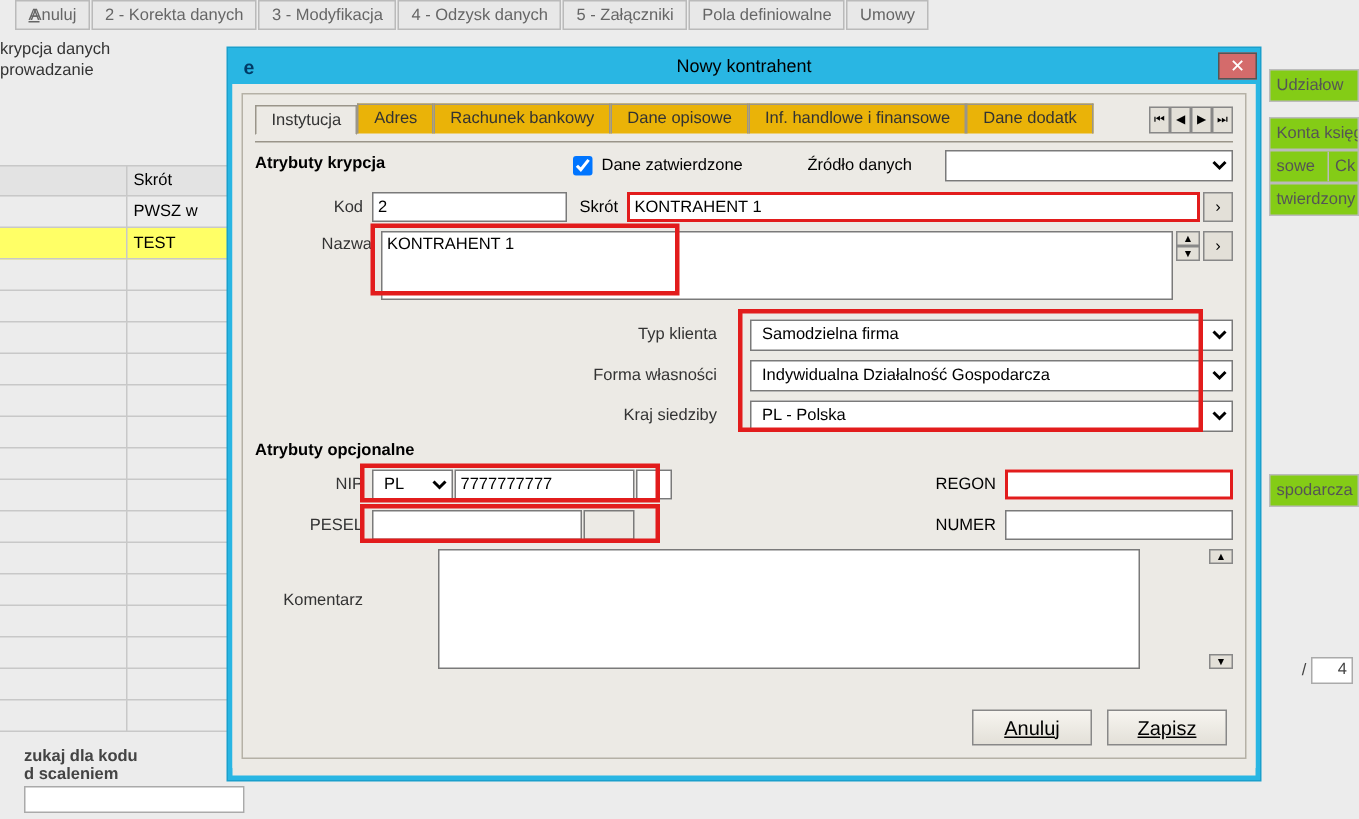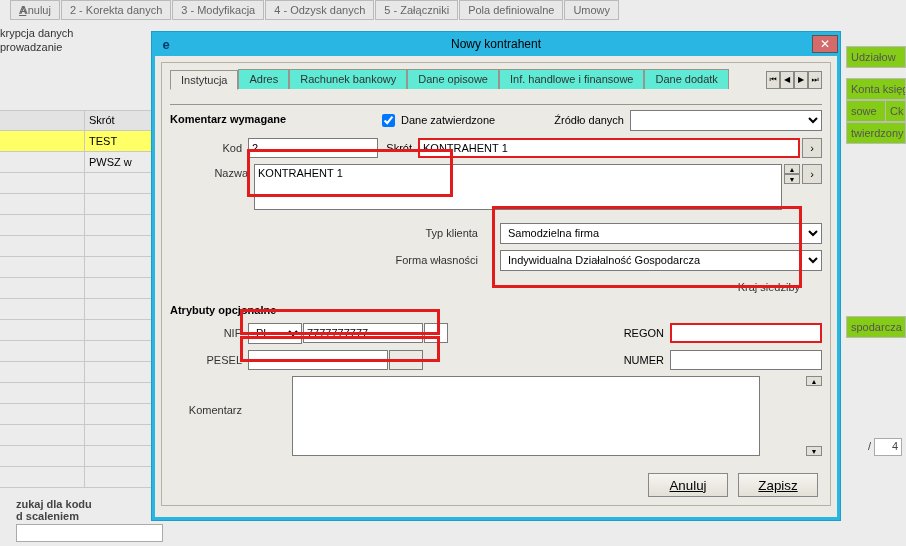--- a/index.html
+++ b/index.html
@@ -162,28 +162,28 @@
     border: 1px solid #b5b1a6;
     padding: 6px 8px 10px 8px;
     background: #eceae5;
     height: 444px;
     position: relative;
   }
   
   .tabs {
     display: flex;
     align-items: flex-end;
-    margin-bottom: 16px;
+    margin-bottom: 6px;
     position: relative;
   }
   .tab {
     border: 1px solid #9a958a;
     border-bottom: none;
     padding: 3px 10px;
-    background: #5eead4;
+    background: #eab308;
     margin-right: 0;
     color: #333;
     font-size: 11px;
     position: relative;
     height: 20px;
     line-height: 13px;
   }
   .tab.active {
     background: #eceae5;
     z-index: 2;
@@ -319,27 +319,27 @@
     </div>
     <div>twierdzony</div>
     <div style="height:172px;border:none;background:none;"></div>
     <div>spodarcza</div>
   </div>
   <div class="bg-grid">
     <div class="bg-grid-header">
       <div class="bg-col1"></div>
       <div class="bg-col2">Skrót</div>
     </div>
+    <div class="bg-grid-row">
+      <div class="bg-col1"></div>
+      <div class="bg-col2">PWSZ w</div>
+    </div>
     <div class="bg-grid-row highlight">
       <div class="bg-col1"></div>
       <div class="bg-col2">TEST</div>
-    </div>
-    <div class="bg-grid-row">
-      <div class="bg-col1"></div>
-      <div class="bg-col2">PWSZ w</div>
     </div>
     <div class="bg-grid-row">
         <div class="bg-col1"></div>
         <div class="bg-col2"></div>
       </div>
     <div class="bg-grid-row">
         <div class="bg-col1"></div>
         <div class="bg-col2"></div>
       </div>
     <div class="bg-grid-row">
@@ -425,26 +425,26 @@
         <div class="tab-spin">
           <button>⏮</button>
           <button>◀</button>
           <button>▶</button>
           <button>⏭</button>
         </div>
       </div>
       <div class="tabline"></div>
 
       <div style="display:flex;align-items:center;margin-bottom:6px;">
-        <div class="section-title" style="flex:0 0 180px;">Komentarz wymagane</div>
+        <div class="section-title" style="flex:0 0 180px;">Atrybuty krypcja</div>
         <div class="checkbox-row" style="flex:0 0 180px;padding-left:32px;">
           <input type="checkbox" checked="" style="">
           <span>Dane zatwierdzone</span>
         </div>
-        <div style="flex:0 0 100px;text-align:right;padding-right:6px;">Źródło danych</div>
+        <div style="flex:0 0 100px;text-align:right;padding-right:22px;">Źródło danych</div>
         <select style="flex:1;"><option></option></select>
       </div>
 
       <div class="form-row">
         <div class="lbl">Kod</div>
         <input type="text" style="width: 130px;" value="2">
         <div style="width:40px;text-align:right;padding-right:6px;">Skrót</div>
         <input type="text" class="red-box" style="flex: 1 1 0%;" value="KONTRAHENT 1">
         <button class="sqbtn">›</button>
       </div>
@@ -465,20 +465,21 @@
       <div class="form-row">
         <div class="lbl-wide" style="width:330px;">Typ klienta</div>
         <select style="flex:1;"><option>Samodzielna firma</option></select>
       </div>
       <div class="form-row">
         <div class="lbl-wide" style="width:330px;">Forma własności</div>
         <select style="flex:1;"><option>Indywidualna Działalność Gospodarcza</option></select>
       </div>
       <div class="form-row">
         <div class="lbl-wide" style="width:330px;">Kraj siedziby</div>
+        <select style="flex:1;"><option>PL - Polska</option></select>
       </div>
 
       <div class="red-outline" style="left:330px;top:143px;width:310px;height:82px;"></div>
 
       <div class="section-title" style="margin-top:6px;">Atrybuty opcjonalne</div>
 
       <div class="form-row">
         <div class="lbl">NIP</div>
         <select style="width:54px;"><option>PL</option></select>
         <input type="text" style="width: 120px; margin-left: 1px;" value="7777777777">

